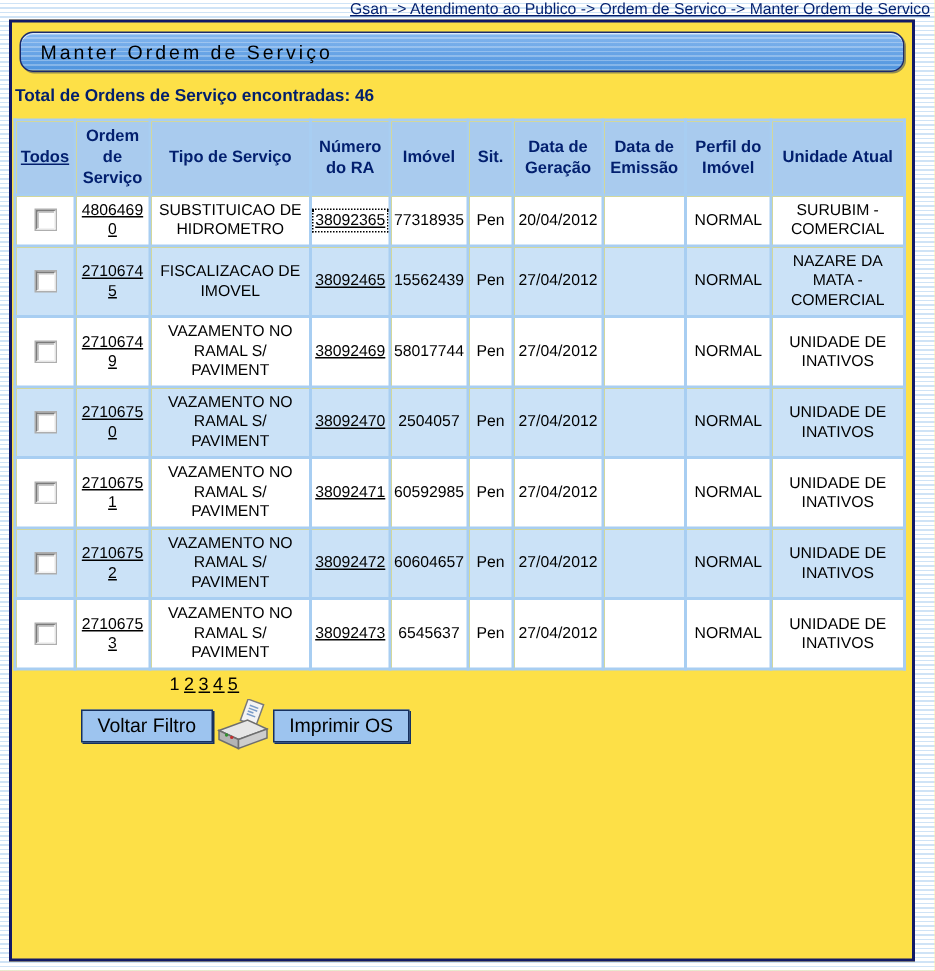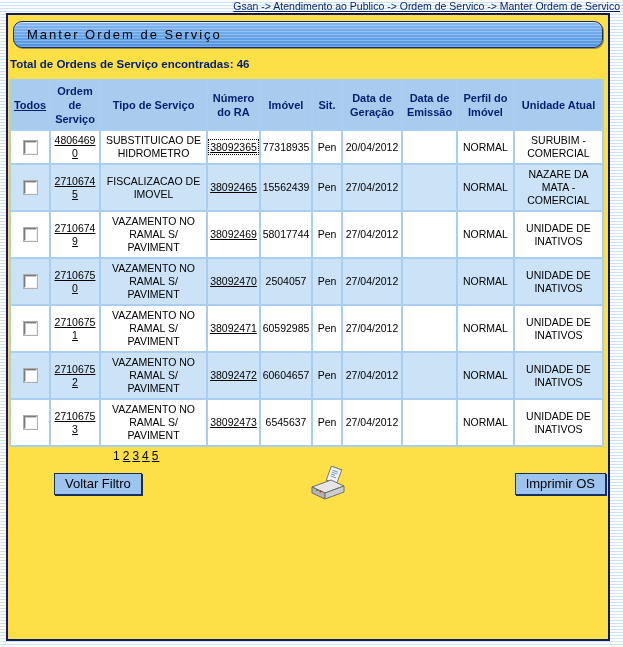--- a/index.html
+++ b/index.html
@@ -70,21 +70,21 @@
   
   .pagination {
     margin: 2px 0 0 105px;
     font-size: 12px; font-weight: normal; color: #000;
     letter-spacing: 1px;
   }
   .pagination a { color: #000; text-decoration: underline; margin-left: 2px; }
   
   .footer {
     margin: 3px 2px 0 2px;
-    display: flex; justify-content: space-between; align-items: center; padding-left: 44px;
+    display: flex; justify-content: flex-start; align-items: center; padding-left: 44px;
   }
   .btn {
     font-family: "Liberation Sans", sans-serif;
     font-size: 13px; color: #000;
     background: #9dc4ef;
     border: 1px solid #16305e;
     box-shadow: 1px 1px 0 #16305e;
     padding: 2px 10px 3px 10px;
     cursor: pointer;
   }

